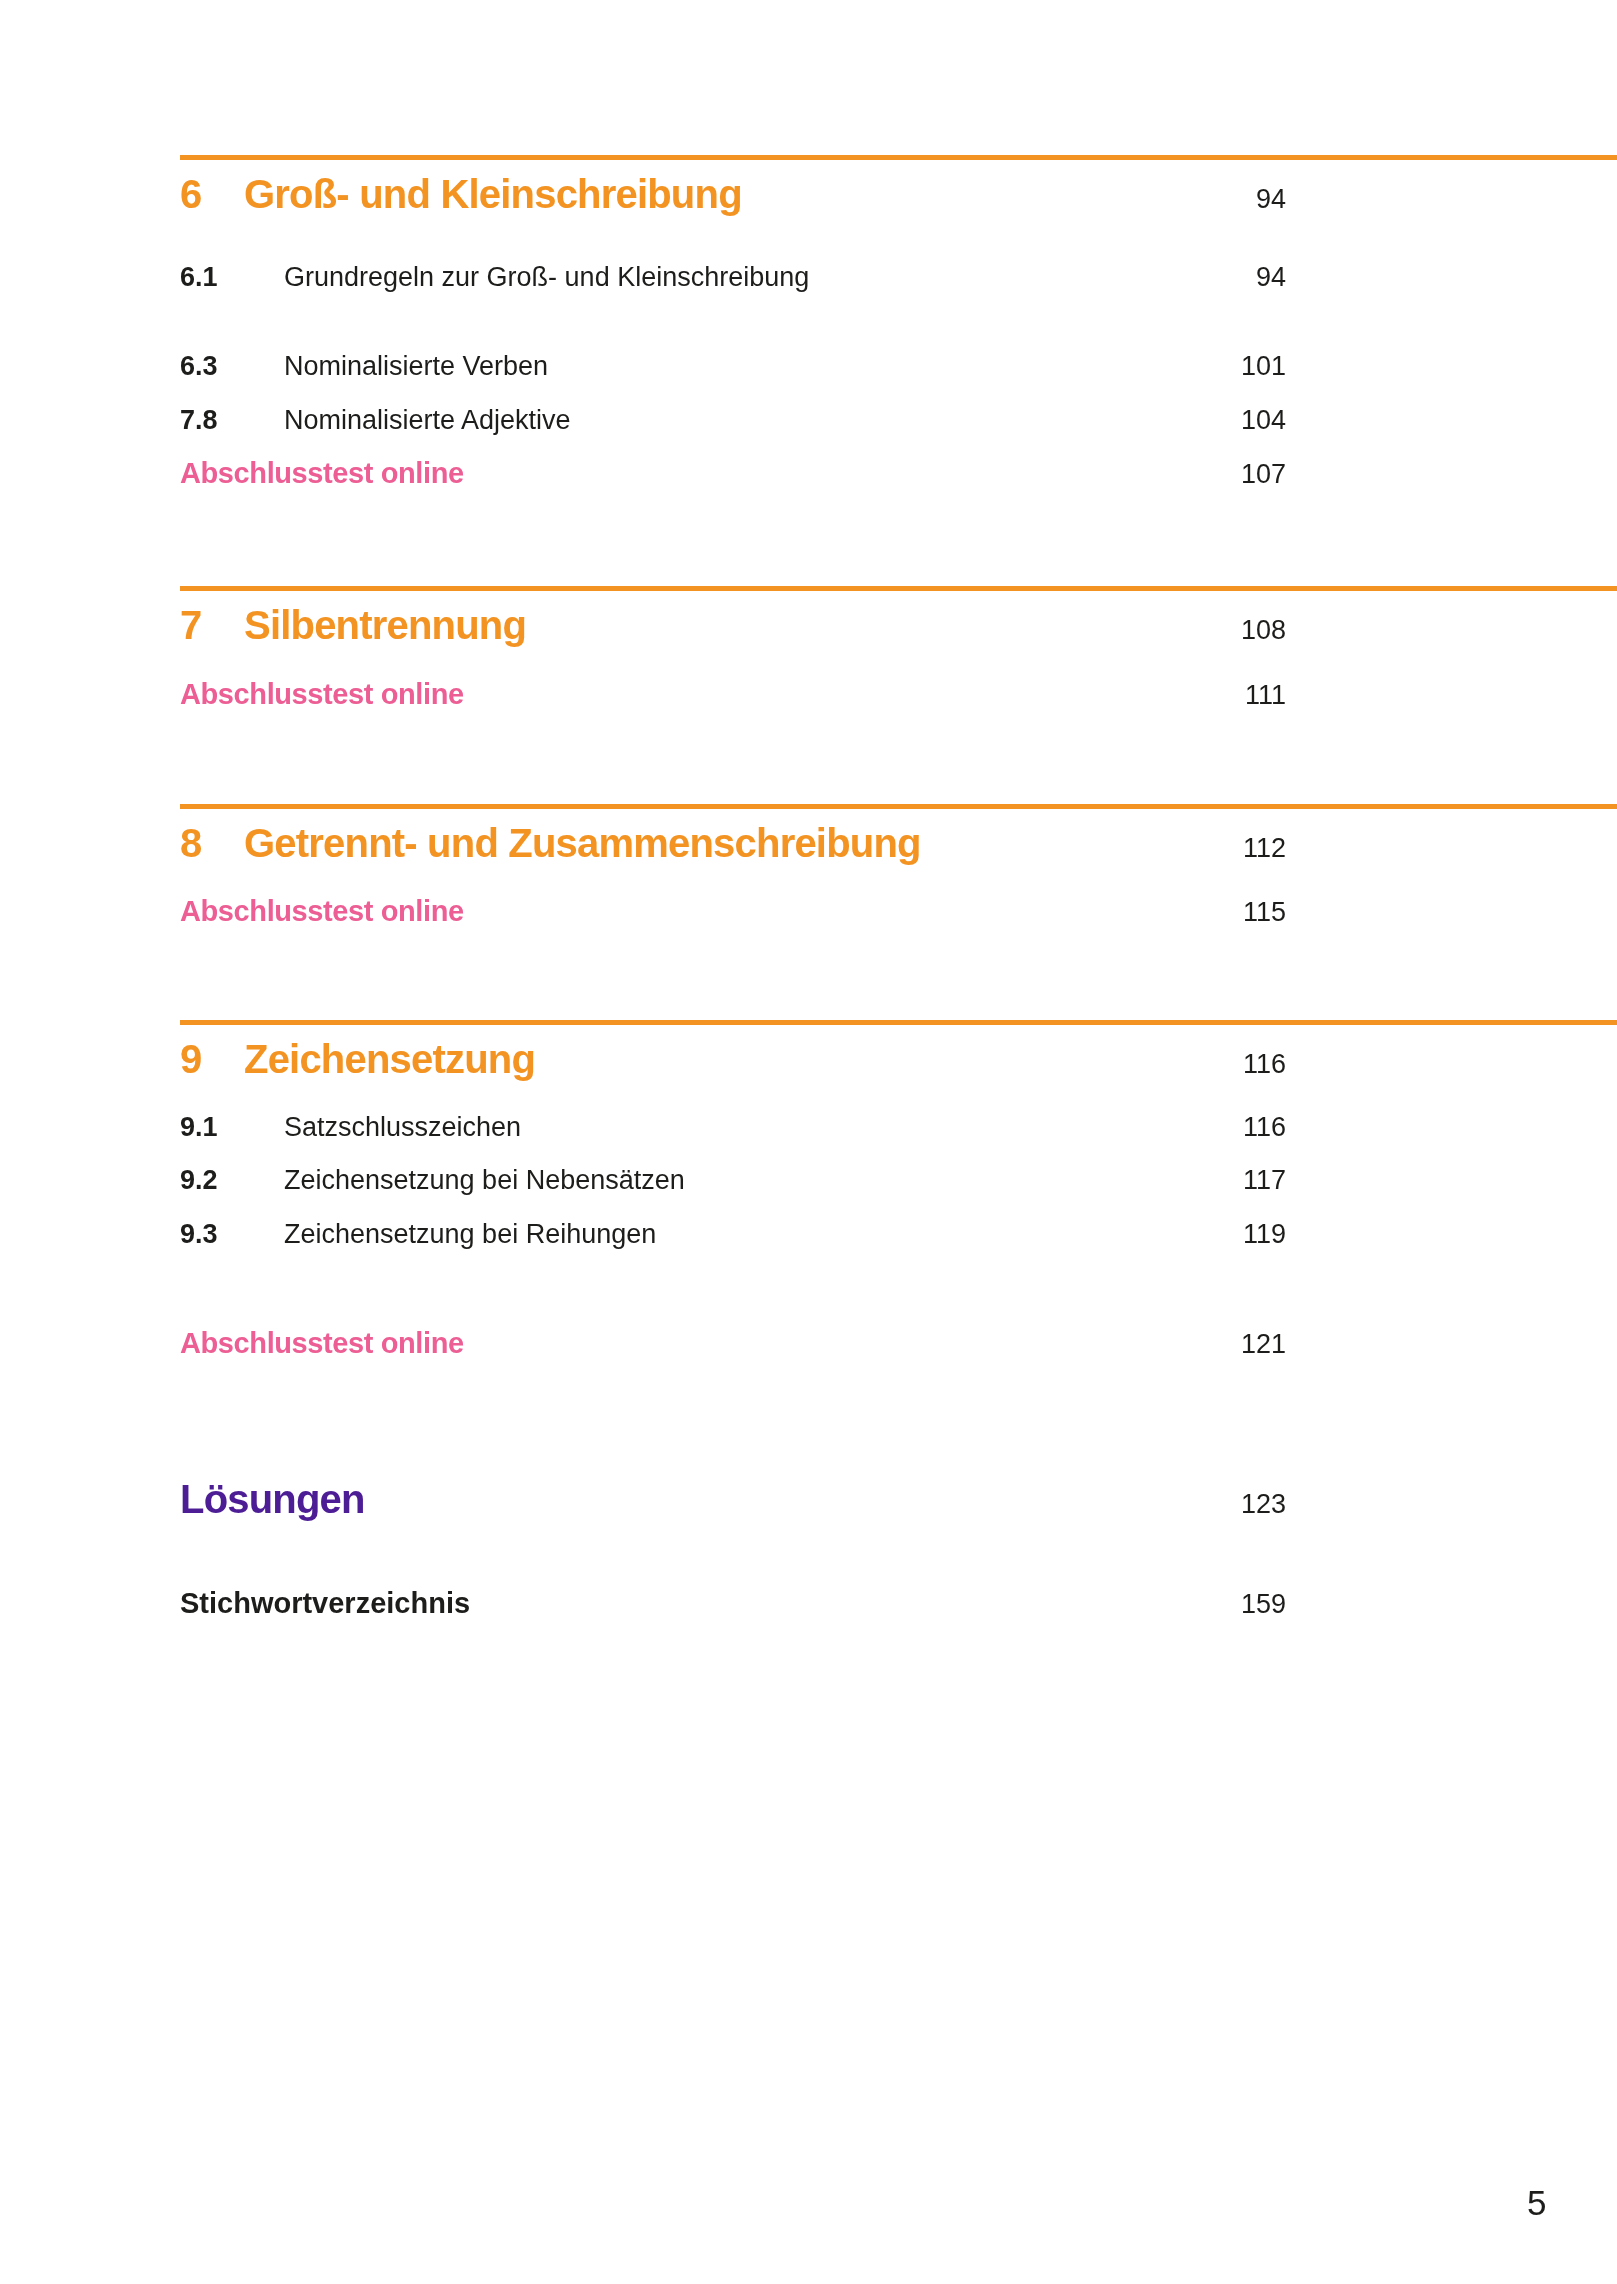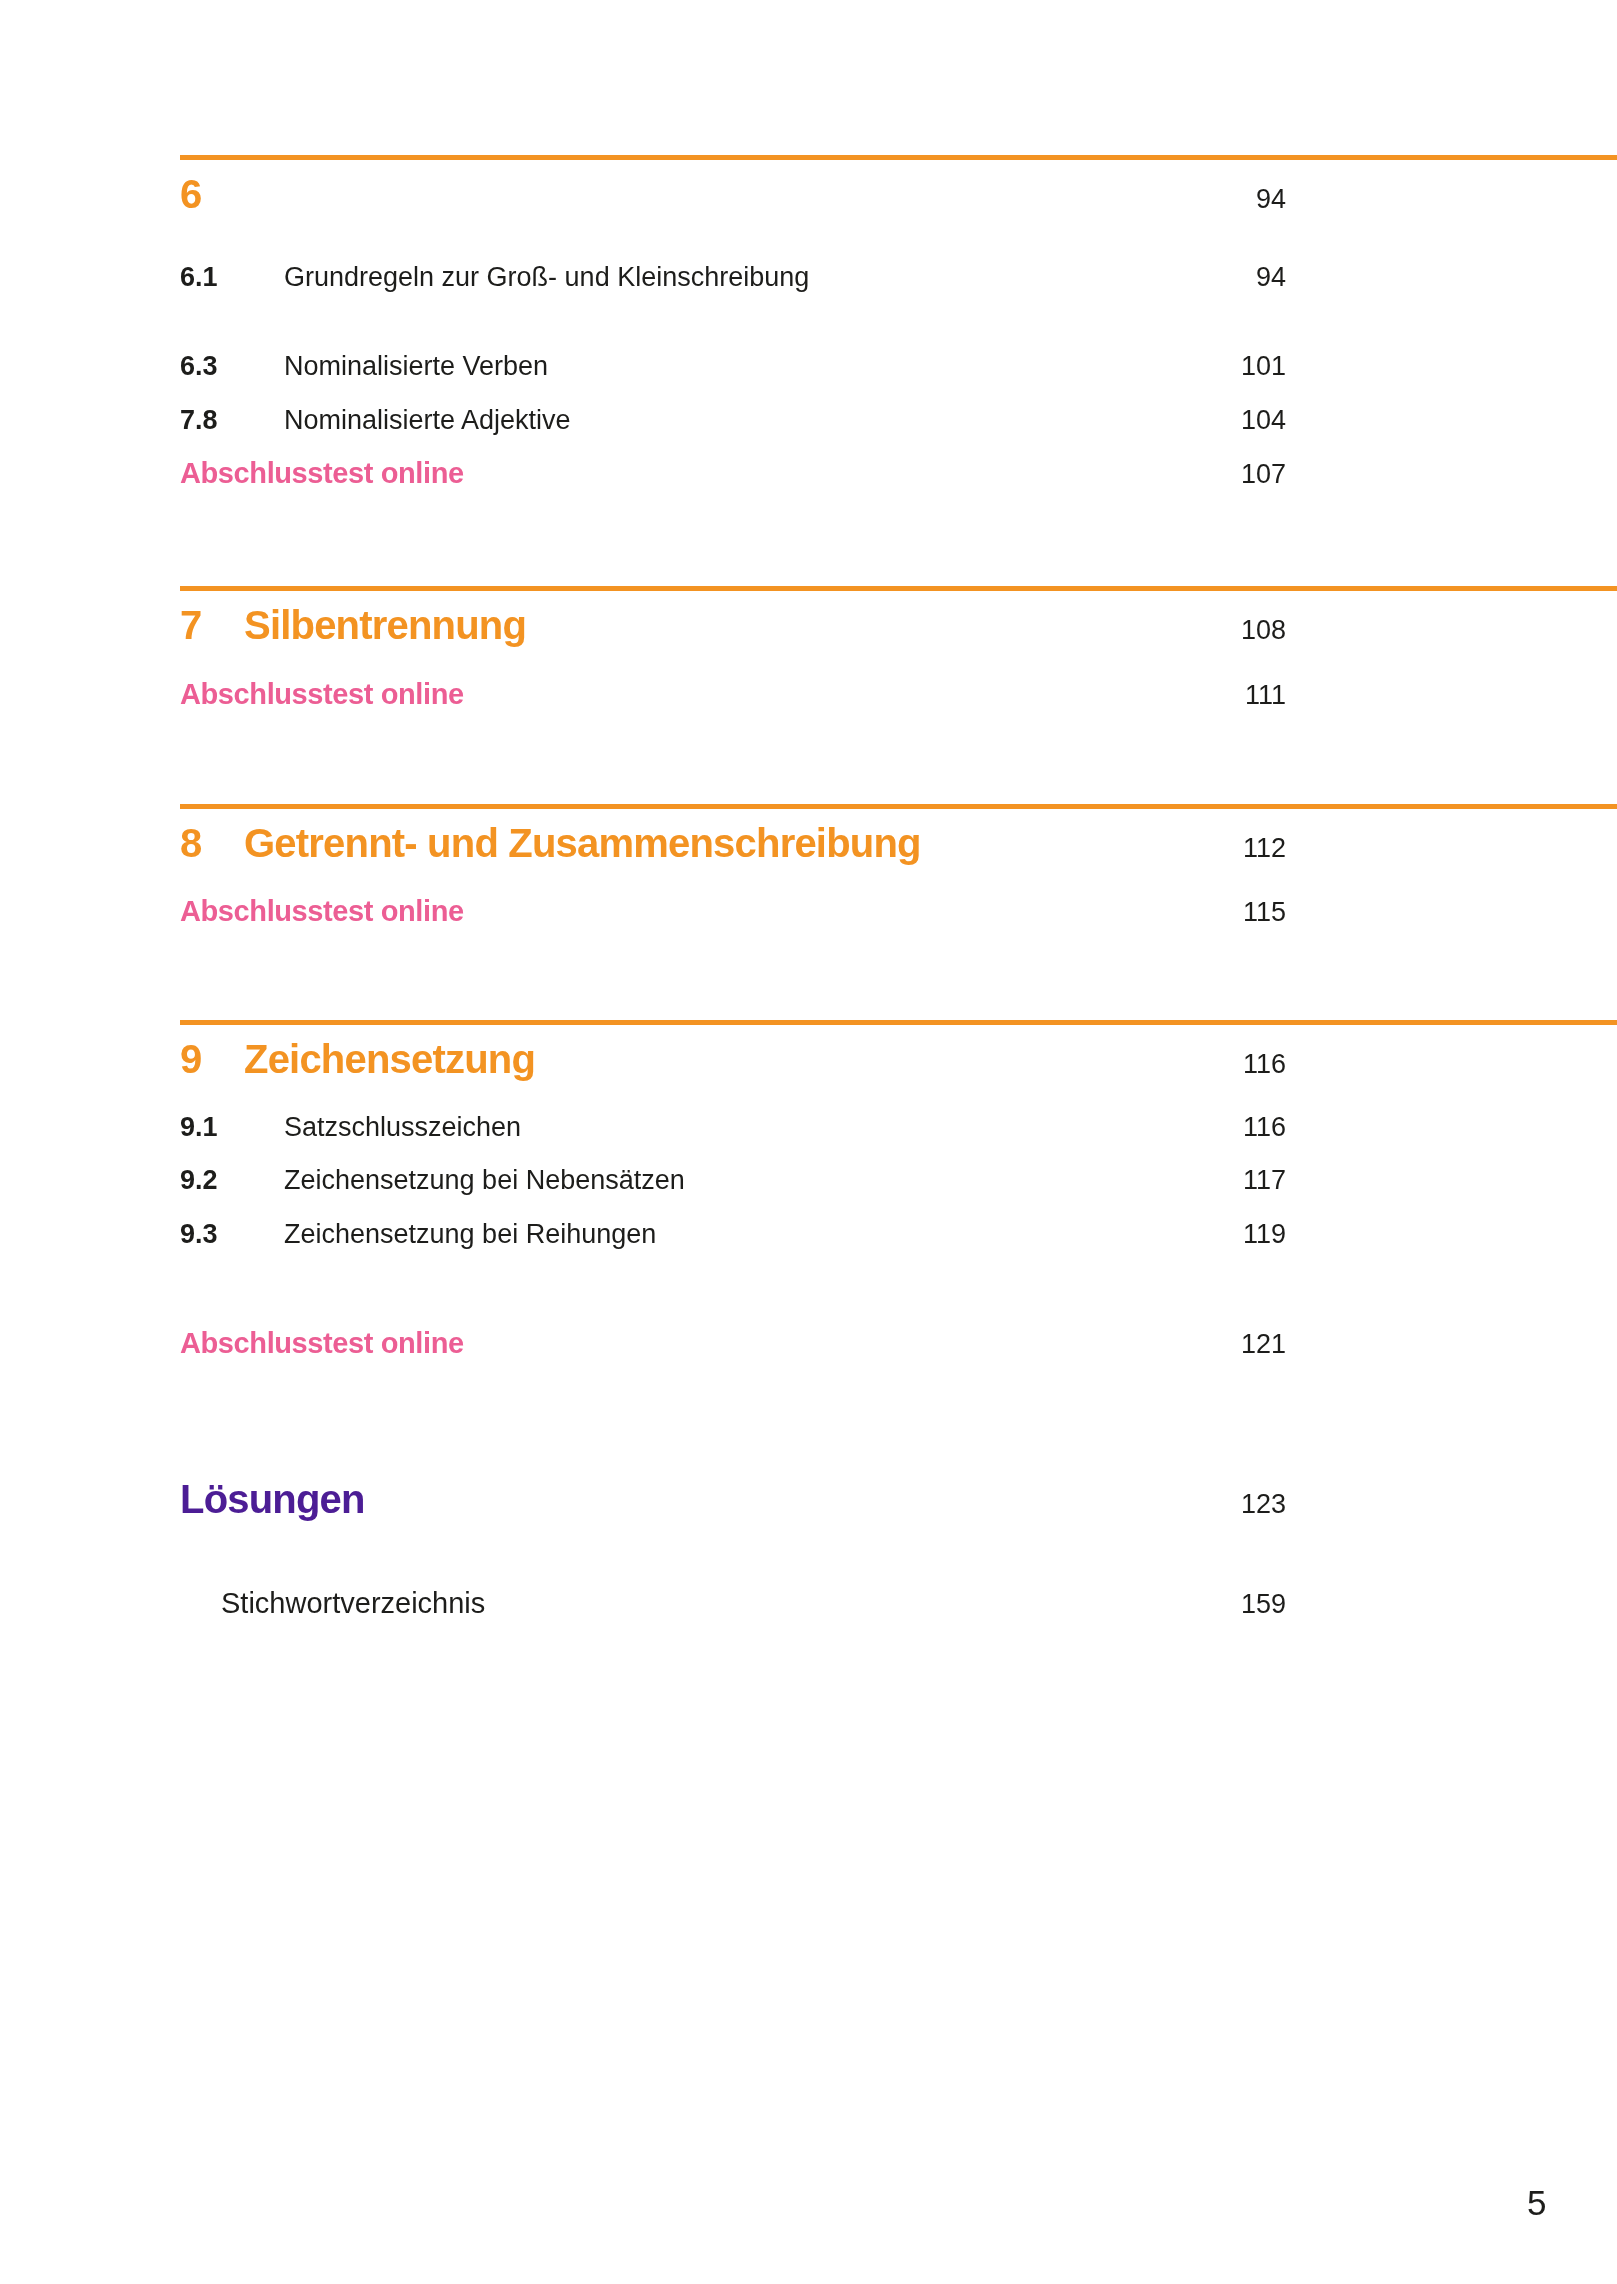--- a/index.html
+++ b/index.html
@@ -53,43 +53,43 @@
   }
   .extra-heading .title{
     color:#4c1d95;
     font-weight:bold;
     font-size:40px;
     letter-spacing:-0.8px;
     line-height:1.1;
   }
   .plain .title{
     font-size:29px;
-    font-weight:normal;
+    font-weight:bold;
     color:#1d1d1b;
     line-height:1.15;
-    margin-left:41px;
   }
   .folio{
     position:absolute;
     left:1527px;
     top:2185px;
     font-size:35px;
     color:#1d1d1b;
     line-height:1;
   }
 </style>
 </head>
 <body>
 
 <div class="page">
 
   <div class="rule" style="top:155px"></div>
   <div class="row chapter" style="top:172px">
     <div class="left">
       <span class="num">6</span>
+      <span class="title">Groß- und Kleinschreibung</span>
     </div>
     <span class="pagenum">94</span>
   </div>
   <div class="row entry" style="top:262px">
     <div class="left">
       <span class="num">6.1</span>
       <span class="label">Grundregeln zur Groß- und Kleinschreibung</span>
     </div>
     <span class="pagenum">94</span>
   </div>

